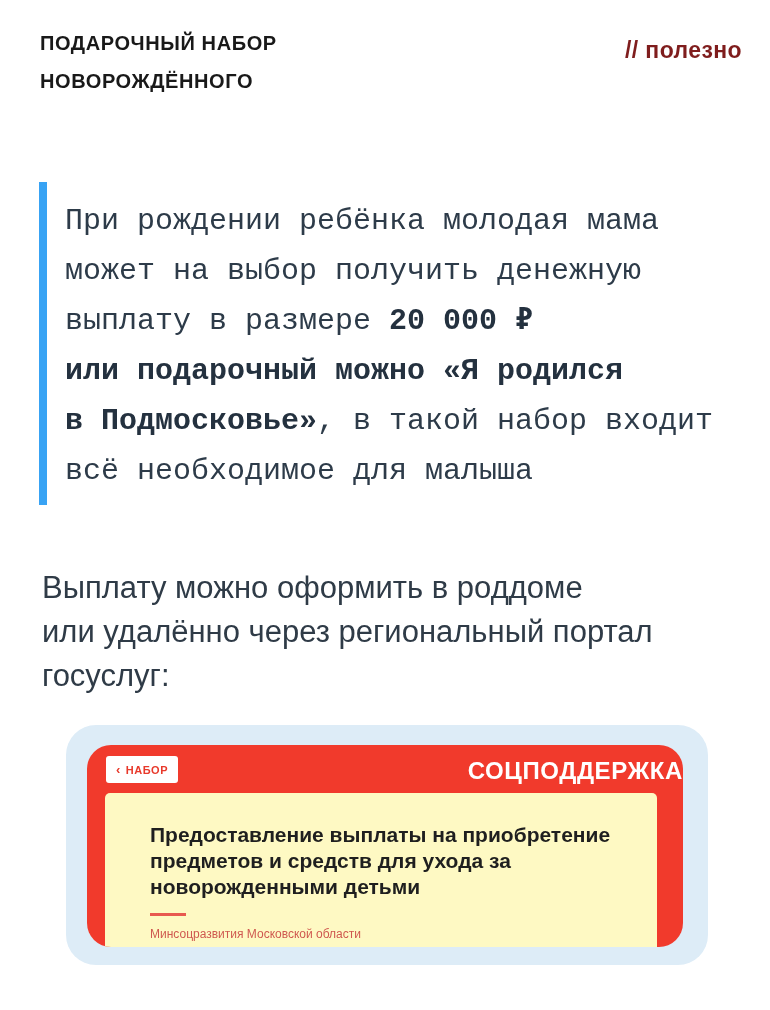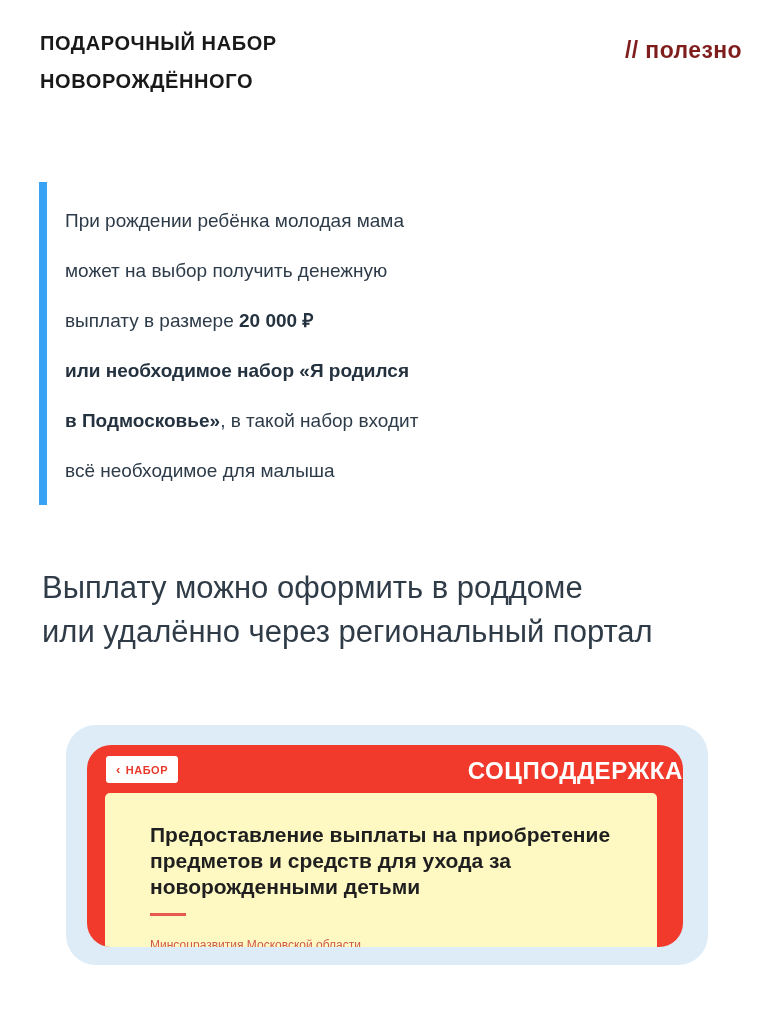--- a/index.html
+++ b/index.html
@@ -24,22 +24,22 @@
   }
 
   
   .quote {
     position:absolute; left:39px; top:182px;
     border-left:8px solid #38a3f4;
     padding:14px 0 0 18px;
     min-height:323px;
   }
   .quote-line {
-    font-family:Liberation Sans, sans-serif;
-    font-size:19px; line-height:50px;
+    font-family:Liberation Mono, monospace;
+    font-size:30px; line-height:50px;
     color:#2d3b49; white-space:nowrap;
   }
   .quote-line b { font-weight:bold; color:#24313f; }
 
   
   .para {
     position:absolute; left:42px; top:566px;
     font-size:31px; line-height:44px;
     color:#2f3b47;
   }
@@ -80,46 +80,47 @@
   }
   .service-title {
     font-size:21px; font-weight:bold; line-height:26px;
     color:#1f1f1f; max-width:485px;
   }
   .service-divider {
     width:36px; height:3px; background:#e8594f;
     margin-top:13px;
   }
   .service-source {
-    margin-top:22px;
+    margin-top:11px;
     font-size:12px; color:#cf584f;
   }
 </style>
 </head>
 <body>
 
 <h1 class="page-title">
   <div>ПОДАРОЧНЫЙ НАБОР</div>
   <div>НОВОРОЖДЁННОГО</div>
 </h1>
 
 <div class="brand">// полезно</div>
 
 <div class="quote">
   <div class="quote-line">При рождении ребёнка молодая мама</div>
   <div class="quote-line">может на выбор получить денежную</div>
   <div class="quote-line"><span>выплату в размере </span><b>20 000 ₽</b></div>
-  <div class="quote-line"><b>или необходимое набор «Я родился</b></div>
+  <div class="quote-line"><b>или подарочный можно «Я родился</b></div>
   <div class="quote-line"><b>в Подмосковье»</b><span>, в такой набор входит</span></div>
   <div class="quote-line">всё необходимое для малыша</div>
 </div>
 
 <div class="para">
   <div>Выплату можно оформить в роддоме</div>
   <div>или удалённо через региональный портал</div>
+  <div>госуслуг:</div>
 </div>
 
 <div class="portal">
   <div class="red-card">
 
     <button class="back-btn">
       <span class="chev">‹</span>
       <span>НАБОР</span>
     </button>
 

